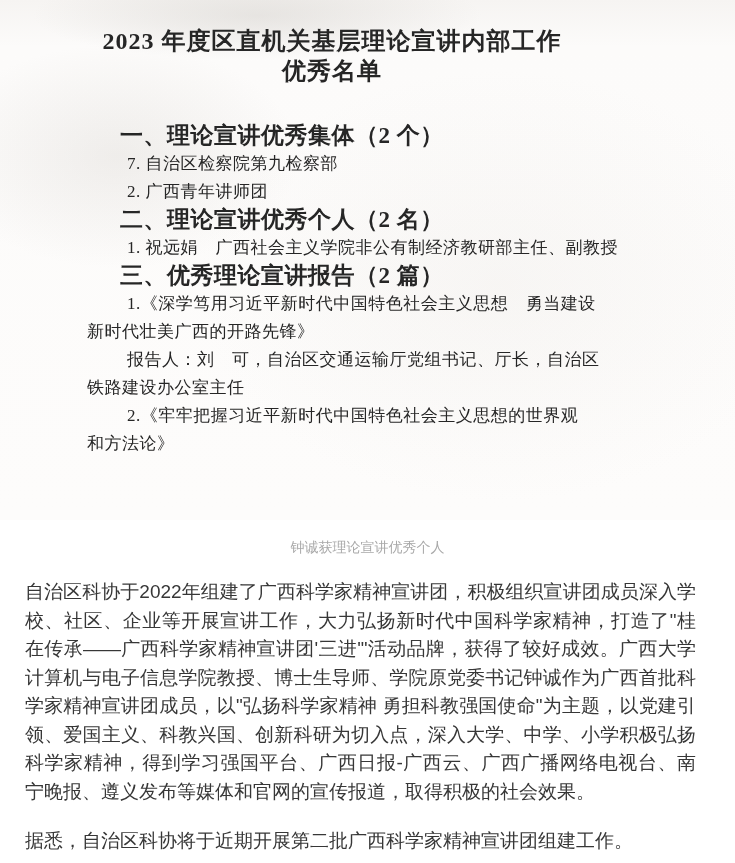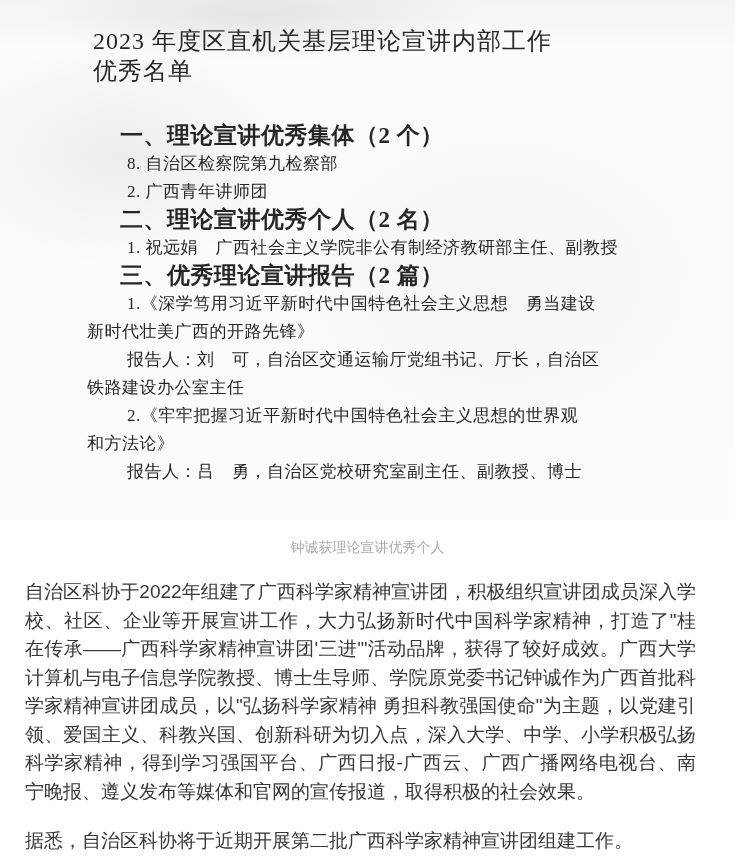--- a/index.html
+++ b/index.html
@@ -24,21 +24,22 @@
       linear-gradient(180deg, #f6f4f2 0%, #fcfbfa 9%, #fdfcfb 100%);
   }
   .doc {
     padding: 26px 100px 0 87px;
     color: #262626;
     font-family: "Liberation Serif", "DejaVu Serif", serif;
   }
   .doc-title {
     width: 478px;
     margin-left: 6px;
-    font-weight: normal;
+    text-align: center;
+    font-weight: bold;
     font-size: 24px;
     line-height: 30px;
     letter-spacing: 1px;
   }
   .doc-body { margin-top: 36px; font-size: 17px; }
   .docline {
     position: relative;
     height: 28px;
     line-height: 28px;
     letter-spacing: 0.5px;
@@ -86,32 +87,31 @@
 <div class="page">
 
   <div class="photo">
     <div class="doc">
       <div class="doc-title">
         <div>2023 年度区直机关基层理论宣讲内部工作</div>
         <div>优秀名单</div>
       </div>
       <div class="doc-body">
         <div class="docline sec">一、理论宣讲优秀集体（2 个）</div>
-        <div class="docline item">8. 自治区检察院第九检察部</div>
+        <div class="docline item">7. 自治区检察院第九检察部</div>
         <div class="docline item">2. 广西青年讲师团</div>
         <div class="docline sec">二、理论宣讲优秀个人（2 名）</div>
         <div class="docline item">1. 祝远娟　广西社会主义学院非公有制经济教研部主任、副教授</div>
         <div class="docline sec">三、优秀理论宣讲报告（2 篇）</div>
         <div class="docline item">1.《深学笃用习近平新时代中国特色社会主义思想　勇当建设</div>
         <div class="docline cont">新时代壮美广西的开路先锋》</div>
         <div class="docline item">报告人：刘　可，自治区交通运输厅党组书记、厅长，自治区</div>
         <div class="docline cont">铁路建设办公室主任</div>
         <div class="docline item">2.《牢牢把握习近平新时代中国特色社会主义思想的世界观</div>
         <div class="docline cont">和方法论》</div>
-        <div class="docline item">报告人：吕　勇，自治区党校研究室副主任、副教授、博士</div>
       </div>
     </div>
   </div>
 
   <div class="caption">钟诚获理论宣讲优秀个人</div>
 
   <div class="article">
     <p>自治区科协于2022年组建了广西科学家精神宣讲团，积极组织宣讲团成员深入学校、社区、企业等开展宣讲工作，大力弘扬新时代中国科学家精神，打造了"桂在传承——广西科学家精神宣讲团'三进'"活动品牌，获得了较好成效。广西大学计算机与电子信息学院教授、博士生导师、学院原党委书记钟诚作为广西首批科学家精神宣讲团成员，以"弘扬科学家精神 勇担科教强国使命"为主题，以党建引领、爱国主义、科教兴国、创新科研为切入点，深入大学、中学、小学积极弘扬科学家精神，得到学习强国平台、广西日报-广西云、广西广播网络电视台、南宁晚报、遵义发布等媒体和官网的宣传报道，取得积极的社会效果。</p>
     <p>据悉，自治区科协将于近期开展第二批广西科学家精神宣讲团组建工作。</p>
   </div>

